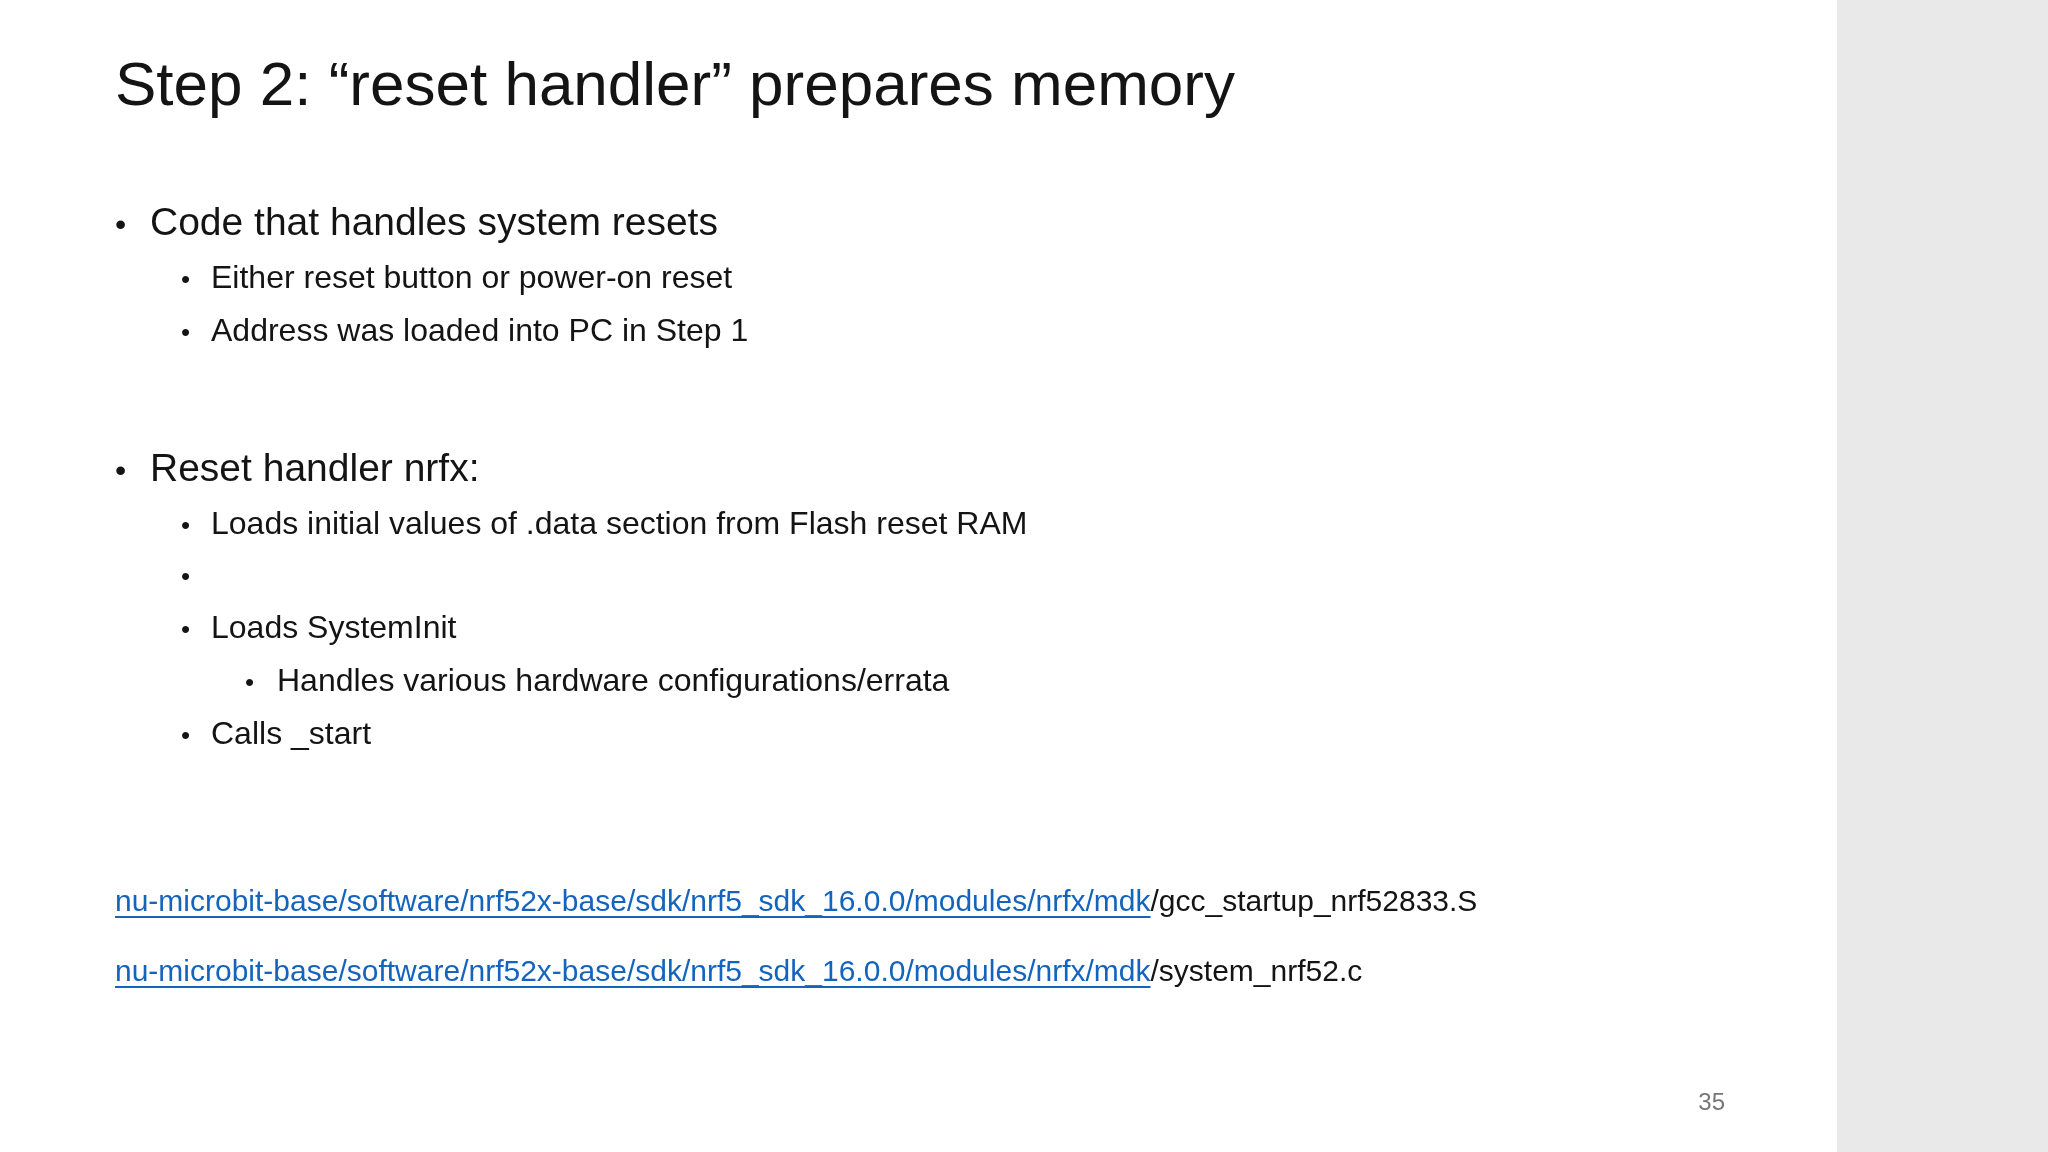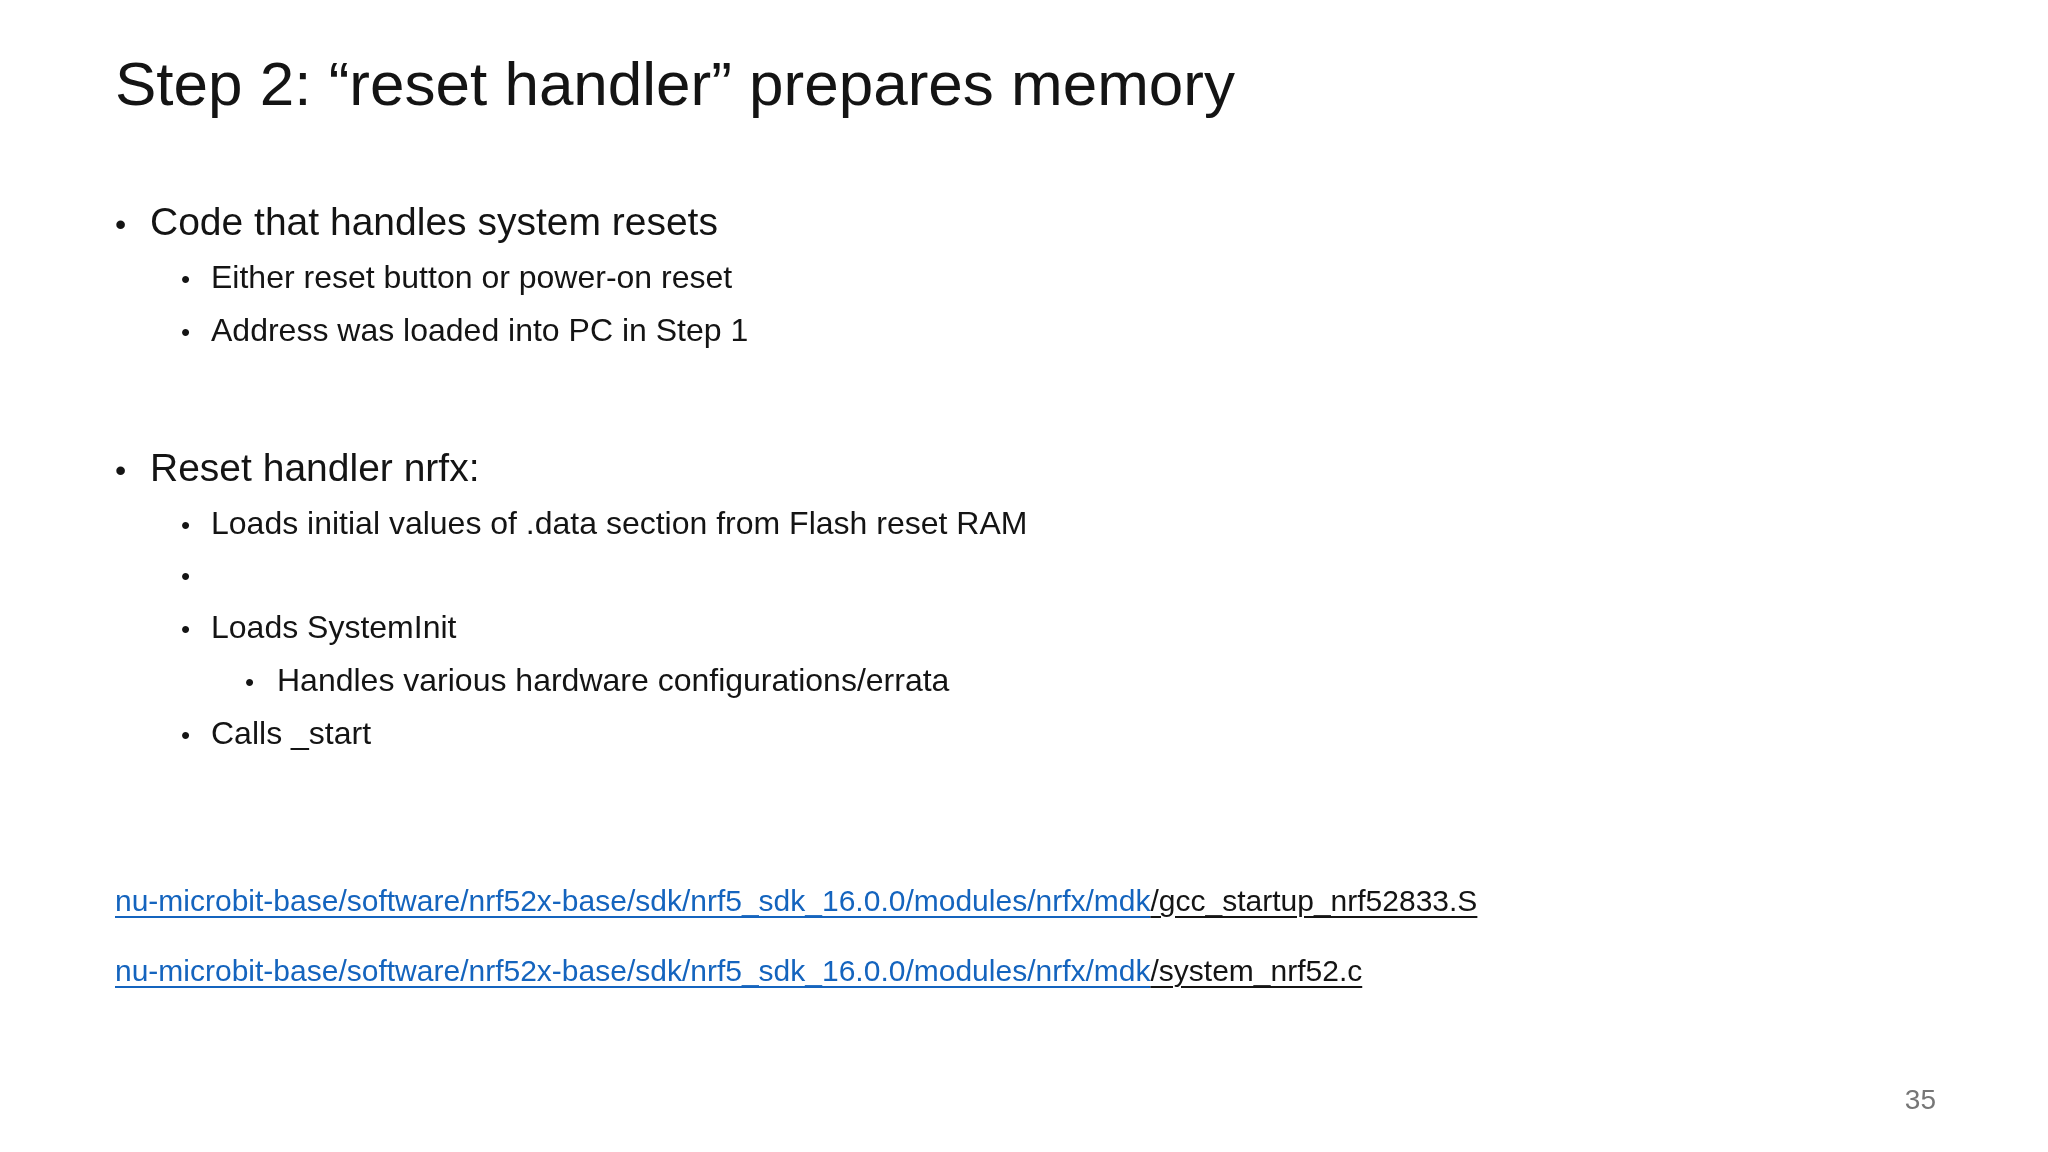--- a/index.html
+++ b/index.html
@@ -11,21 +11,21 @@
   * { box-sizing: border-box; }
   html, body { margin: 0; padding: 0; }
   body {
     width: 2048px;
     height: 1152px;
     background: #e9e9e9;
     font-family: "Liberation Sans", "DejaVu Sans", sans-serif;
   }
   .slide {
     position: relative;
-    width: 2048px;
+    width: 1837px;
     height: 1152px;
     background: var(--background);
     overflow: hidden;
     color: var(--text);
     padding-left: 16px;
   }
   .title {
     position: absolute;
     left: 115px;
     top: 46px;
@@ -73,29 +73,28 @@
     text-decoration: none;
   }
   .link-path {
     color: var(--link_blue);
     text-decoration: underline;
     text-decoration-thickness: 2px;
     text-underline-offset: 5px;
   }
   .link-file {
     color: var(--text);
-    text-decoration: underline;
     text-decoration-thickness: 2px;
     text-underline-offset: 5px;
   }
   .page-number {
     position: absolute;
     right: 112px;
     bottom: 36px;
-    font-size: 28px;
+    font-size: 24px;
     color: var(--page_number);
   }
 </style>
 </head>
 <body>
 
 <div class="slide">
 
   <div class="title">Step 2: “reset handler” prepares memory</div>
 

